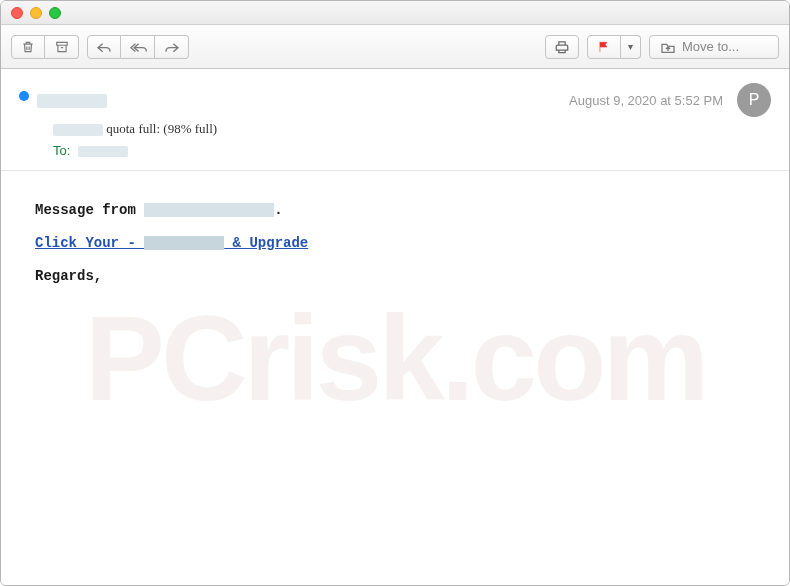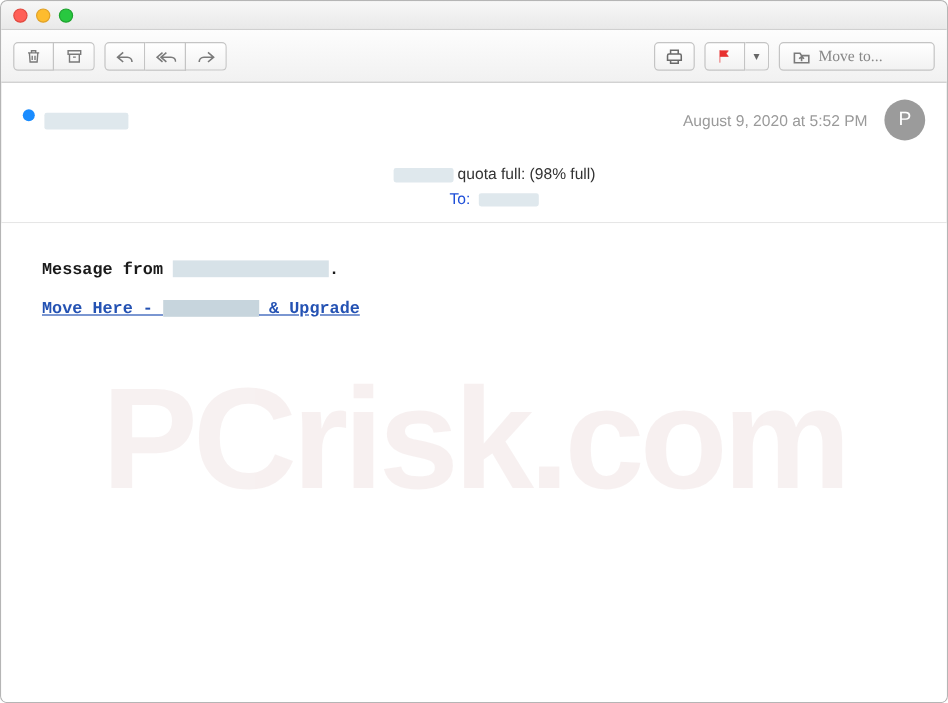--- a/index.html
+++ b/index.html
@@ -11,36 +11,36 @@
   .tl-close { background: #ff5f57; border: 0.5px solid #e1493f; }
   .tl-min   { background: #febc2e; border: 0.5px solid #e0a228; }
   .tl-max   { background: #28c840; border: 0.5px solid #1fa32f; }
   
   .toolbar { height: 44px; background: linear-gradient(#fdfdfd, #f1f1f1); border-bottom: 1px solid #c8c8c8; display: flex; align-items: center; padding: 0 10px; gap: 8px; }
   .tb-group { display: flex; }
   .tb-btn { height: 24px; min-width: 34px; background: linear-gradient(#ffffff, #f2f2f2); border: 1px solid #c4c4c4; display: flex; align-items: center; justify-content: center; cursor: default; color: #595959; font-size: 13px; }
   .tb-btn:first-child { border-top-left-radius: 4px; border-bottom-left-radius: 4px; }
   .tb-btn:last-child  { border-top-right-radius: 4px; border-bottom-right-radius: 4px; }
   .tb-group .tb-btn + .tb-btn { border-left: none; }
-  .tb-btn.solo { border-radius: 4px; font-family: Liberation Serif, serif; }
+  .tb-btn.solo { border-radius: 4px; }
   .spacer { flex: 1; }
   .tb-move { padding: 0 10px; gap: 6px; color: #6a6a6a; font-size: 13px; }
   .tb-move span.label { color: #888; }
   .flag-red svg path { fill: #e8312f; }
   .chev { font-size: 10px; color: #666; }
   
-  .header { padding: 14px 18px 8px 18px; border-bottom: 1px solid #e6e6e6; position: relative; font-size: 13px; color: #333; text-align: center; }
+  .header { padding: 14px 18px 8px 18px; border-bottom: 1px solid #e6e6e6; position: relative; font-size: 13px; color: #333; }
   .dot-unread { width: 10px; height: 10px; border-radius: 50%; background: #1a8cff; position: absolute; left: 18px; top: 22px; }
   .from-row { display: flex; align-items: center; }
   .redact { display: inline-block; background: #dfe8ed; border-radius: 2px; vertical-align: middle; }
   .from-name { margin-left: 18px; }
   .date { margin-left: auto; color: #9a9a9a; font-size: 13px; }
   .avatar { width: 34px; height: 34px; border-radius: 50%; background: #9b9b9b; color: #fff; font-size: 16px; display: flex; align-items: center; justify-content: center; margin-left: 14px; }
-  .subject-row { margin: 20px 0 6px 34px; color: #333; }
-  .to-row { margin: 0 0 4px 34px; color: #1d4ed8; }
+  .subject-row { margin: 4px 0 6px 34px; color: #333; font-family: Liberation Serif, serif; }
+  .to-row { margin: 0 0 4px 34px; color: #15803d; }
   
   .body { flex: 1; padding: 30px 18px 18px 34px; font-family: "Courier New", monospace; font-size: 14px; font-weight: bold; color: #1a1a1a; line-height: 1.35; overflow: auto; position: relative; background: #fff; }
   .body p { margin-bottom: 14px; white-space: pre-wrap; }
   .body .link { color: #2452b3; text-decoration: underline; font-weight: bold; }
   .body .redact-b { display: inline-block; background: #d7e2e8; vertical-align: middle; }
   .watermark { position: absolute; inset: 0; display: flex; align-items: center; justify-content: center; pointer-events: none; opacity: 0.06; font-size: 120px; font-weight: bold; color: #7f1d1d; font-family: Arial, sans-serif; letter-spacing: -4px; white-space: nowrap; transform: translateY(-20px); }
 </style>
 </head>
 <body>
 
@@ -126,18 +126,19 @@
       <span class="redact" style="width:50px;height:11px;margin-left:4px"></span>
     </div>
   </div>
 
   <div class="body">
     <div class="watermark">PCrisk.com</div>
 
     <p><span>Message from </span><span class="redact-b" style="width:130px;height:14px"></span><span>.</span></p>
 
 
-    <p><a href="#" class="link"><span>Move Here - </span><span class="redact-b" style="width:80px;height:14px;background:#c7d5dd"></span><span> &amp; Upgrade</span></a></p>
+    <p><a href="#" class="link"><span>Click Your - </span><span class="redact-b" style="width:80px;height:14px;background:#c7d5dd"></span><span> &amp; Upgrade</span></a></p>
 
+    <p style="margin-bottom:2px">Regards,</p>
 
   </div>
 
 </div>
 
 </body></html>

